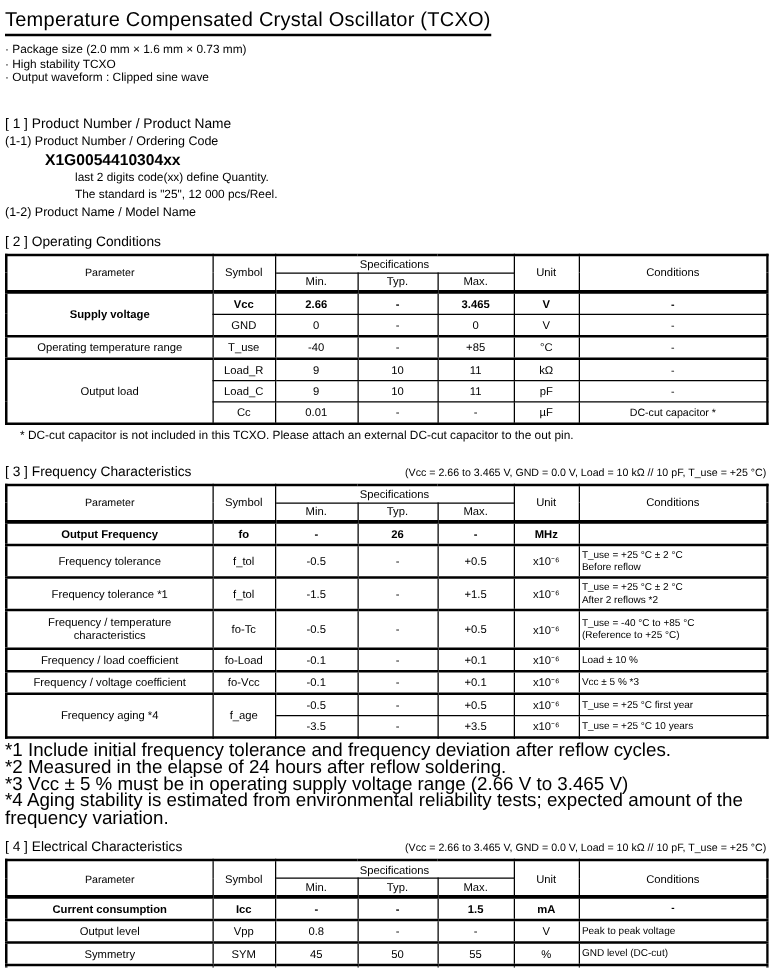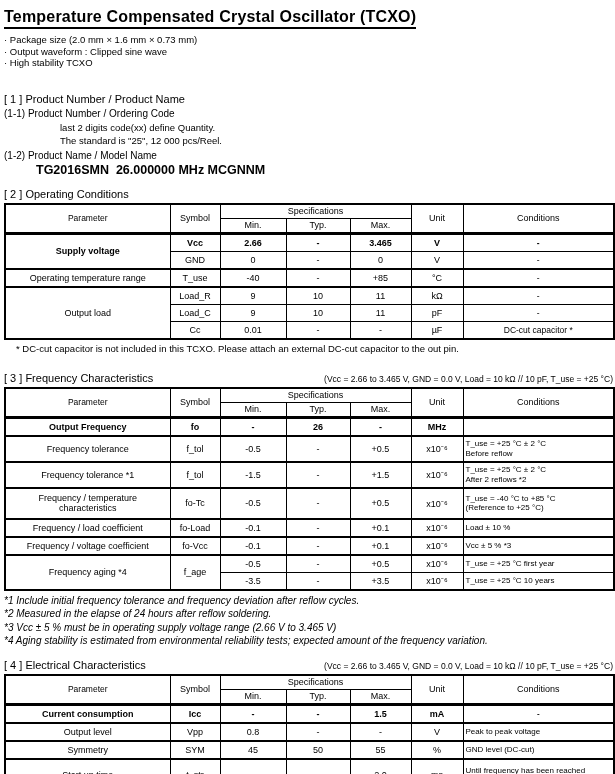--- a/index.html
+++ b/index.html
@@ -9,21 +9,21 @@
     font-family: "Liberation Sans", sans-serif;
     color: #000;
     -webkit-font-smoothing: antialiased;
   }
   .page { padding: 6px 3px 0 4px; }
 
   
   .title {
     display: inline-block;
     font-size: 16px;
-    font-weight: bold;
+    font-weight: normal;
     line-height: 18px;
     border-bottom: 2.5px solid #000;
     padding-bottom: 1px;
     margin: 2px 0 0 0;
     letter-spacing: 0.2px;
   }
 
   
   .features { margin-top: 5px; font-size: 9.5px; line-height: 11.5px; }
   .feature { white-space: pre-wrap; }
@@ -78,46 +78,46 @@
   .t3 td.c-cond, .t4 td.c-cond { font-size: 8px; line-height: 9.5px; text-align: left; padding: 1px 2px; }
   td.c-cond.ctr { text-align: center; }
 
   tr.hr13 > th { height: 13px; padding-top: 0; padding-bottom: 0; }
   tr.r14 > td { height: 14px; }
   tr.r22 > td { height: 22px; }
   tr.r27 > td { height: 27px; }
   tr.r29 > td { height: 29px; }
 
   .tbl-footnote { font-size: 9.5px; line-height: 12px; margin: 3px 0 0 12px; }
-  .footnotes { font-size: 10px; line-height: 13.5px; margin-top: 3px; font-style: italic; }
+  .footnotes { font-size: 15px; line-height: 13.5px; margin-top: 3px; }
 
   .mt-sec2 { margin-top: 9px; }
   .mt-sec3 { margin-top: 16px; }
   .mt-sec4 { margin-top: 10px; justify-content: space-between; }
 </style>
 </head>
 <body>
 
 <div class="page">
 
   <h1 class="title">Temperature Compensated Crystal Oscillator (TCXO)</h1>
 
   <div class="features">
     <div class="feature">· Package size (2.0 mm × 1.6 mm × 0.73 mm)</div>
+    <div class="feature">· High stability TCXO</div>
     <div class="feature">· Output waveform : Clipped sine wave</div>
-    <div class="feature">· High stability TCXO</div>
   </div>
 
   <div class="sec1">
     <div class="sec-heading">[ 1 ] Product Number / Product Name</div>
     <div class="sub-heading">(1-1) Product Number / Ordering Code</div>
+    <div class="code-line">X1G0054410304xx</div>
     <div class="small-note">last 2 digits code(xx) define Quantity.</div>
     <div class="small-note">The standard is "25", 12 000 pcs/Reel.</div>
     <div class="sub-heading">(1-2)  Product Name / Model Name</div>
-    <div class="code-line">TG2016SMN  26.000000 MHz MCGNNM</div>
   </div>
 
   
   <div class="sec-heading mt-sec2">[ 2 ] Operating Conditions</div>
   <table class="spec t2">
     <colgroup>
       <col style="width:165px">
         <col style="width:50px">
         <col style="width:66px">
         <col style="width:64px">

